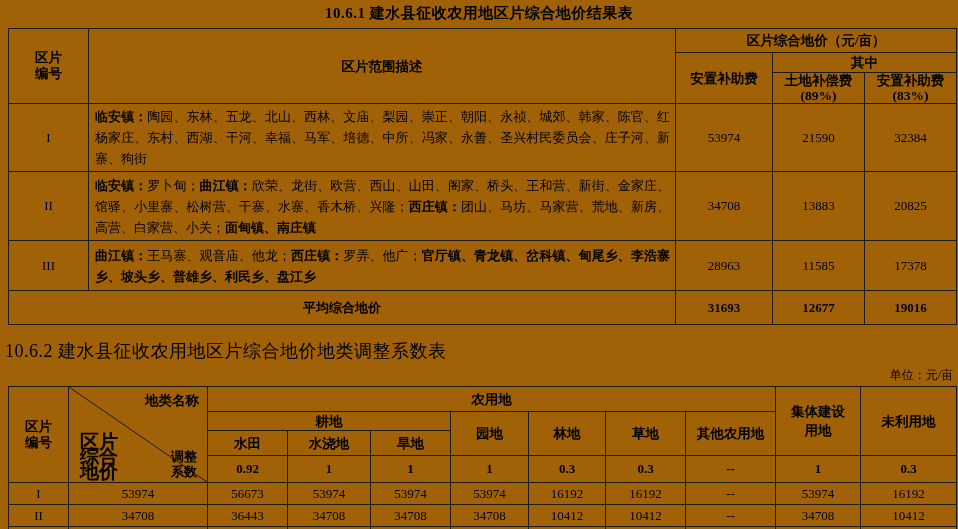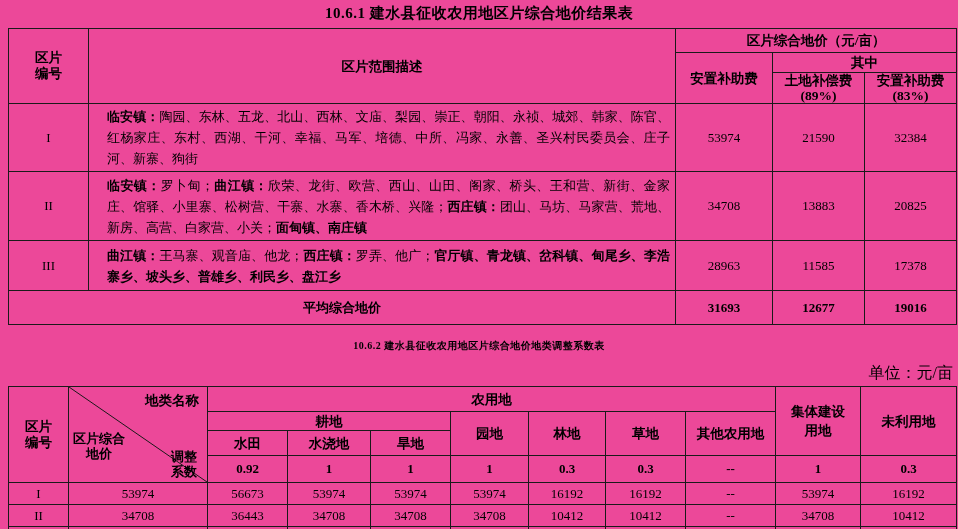--- a/index.html
+++ b/index.html
@@ -1,42 +1,42 @@
 <!DOCTYPE html>
 <html><head>
 <meta charset="utf-8">
 <style>
   html,body{margin:0;padding:0;background:#fff;color:#000;
     font-family:"Liberation Serif","DejaVu Serif",serif;}
-  .page{width:958px;height:529px;position:relative;overflow:hidden;background:#ec4899;}
+  .page{width:958px;height:529px;position:relative;overflow:hidden;background:#a16207;}
   .doc-title{width:948px;margin:4px 0 5px 5px;text-align:center;
     font-size:15px;font-weight:bold;letter-spacing:.5px;}
   table{border-collapse:collapse;table-layout:fixed;margin-left:8px;width:948px;}
   td{border:1px solid #1a1a1a;padding:0 3px;text-align:center;vertical-align:middle;
      font-size:13px;overflow:hidden;}
   td.hdr{font-weight:bold;font-size:13.5px;line-height:15px;margin-top:44px;}
-  td.desc{text-align:justify;padding:2px 5px 2px 18px;line-height:21px;font-size:13px;}
+  td.desc{text-align:justify;padding:2px 5px 2px 6px;line-height:21px;font-size:13px;}
   td.num{font-size:13px;}
   .two-line{display:inline-block;width:2.2em;line-height:16px;}
   .four-line{display:inline-block;width:4.4em;line-height:19px;}
   .sub{font-weight:bold;}
   tr.t1h1 td{height:23px;} tr.t1h2 td{height:19px;} tr.t1h3 td{height:29px;text-align:center;}
   tr.t1r1 td{height:62px;} tr.t1r2 td{height:64px;} tr.t1r3 td{height:45px;}
   tr.t1avg td{height:33px;font-weight:bold;}
-  .between{width:948px;margin:14px 0 0 5px;text-align:center;
-    font-size:10px;font-weight:bold;letter-spacing:.5px;}
-  .unit-note{width:948px;margin:10px 0 2px 5px;text-align:right;font-size:16px;}
+  .between{width:948px;margin:14px 0 0 5px;text-align:left;
+    font-size:18px;font-weight:normal;letter-spacing:.5px;}
+  .unit-note{width:948px;margin:4px 0 2px 5px;text-align:right;font-size:12px;}
   tr.t2h1 td{height:24px;} tr.t2h2 td{height:18px;} tr.t2h3 td{height:24px;}
   tr.t2coef td{height:26px;font-weight:bold;}
   tr.t2r td{height:21px;}
   td.diag{position:relative;padding:0;}
   td.diag svg{position:absolute;left:0;top:0;width:100%;height:100%;}
   .diag-top{position:absolute;top:5px;right:8px;font-weight:bold;font-size:13.5px;}
-  .diag-bl{position:absolute;bottom:21px;left:4px;width:52px;font-weight:bold;
-    font-size:13px;line-height:15px;text-align:center;}
+  .diag-bl{position:absolute;bottom:3px;left:4px;width:52px;font-weight:bold;
+    font-size:19px;line-height:15px;text-align:center;}
   .diag-br{position:absolute;bottom:3px;right:6px;width:34px;font-weight:bold;
     font-size:13px;line-height:15px;}
 </style>
 </head>
 <body>
 
 <div class="page">
 
   <div class="doc-title">10.6.1 建水县征收农用地区片综合地价结果表</div>
 

